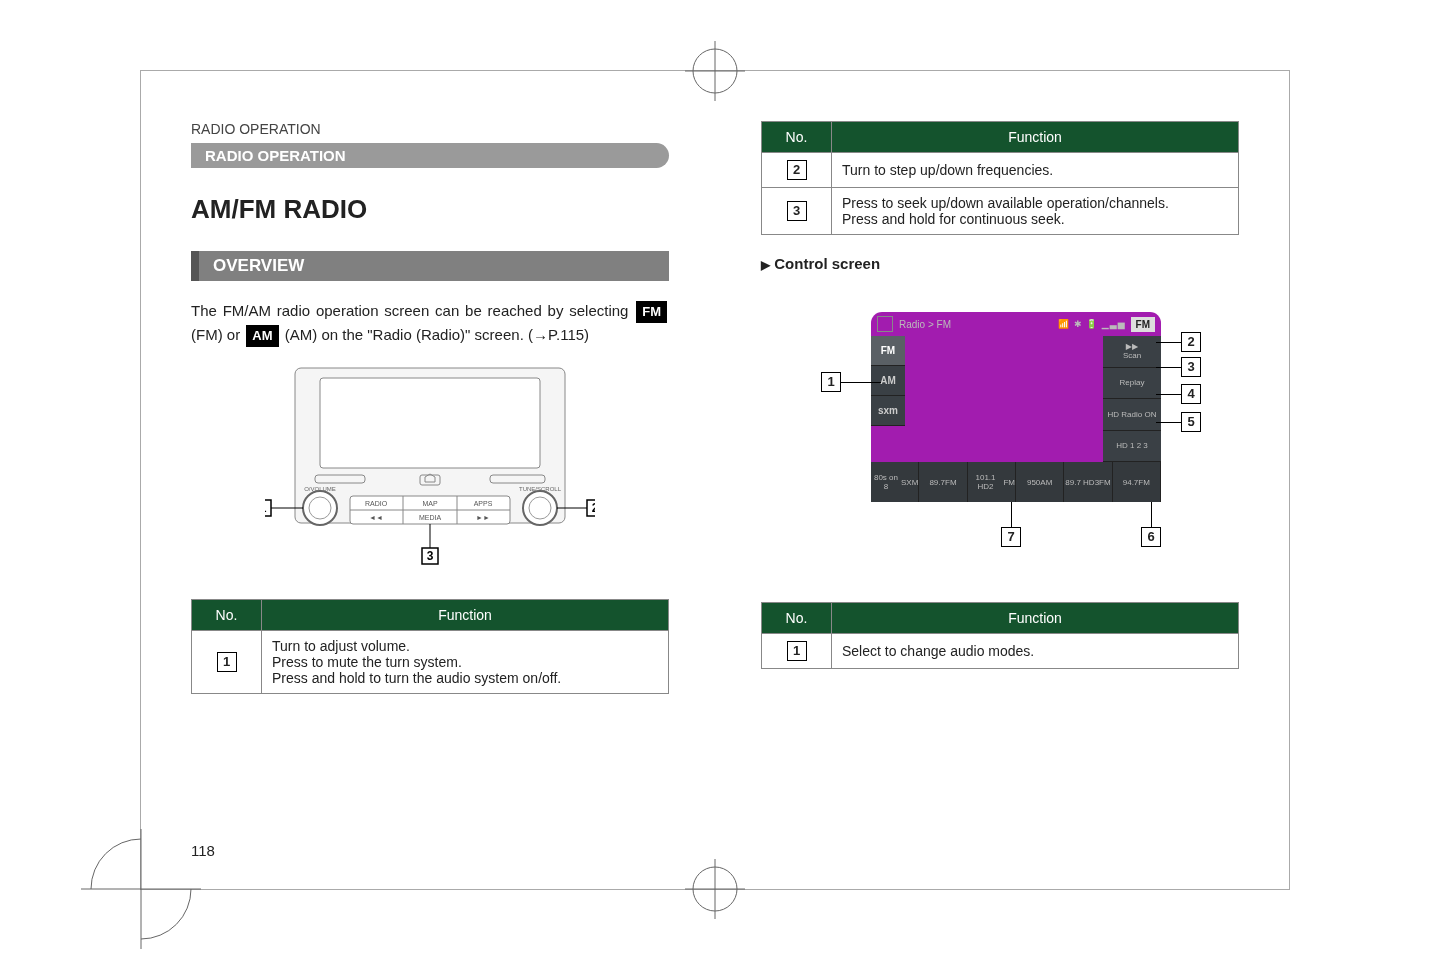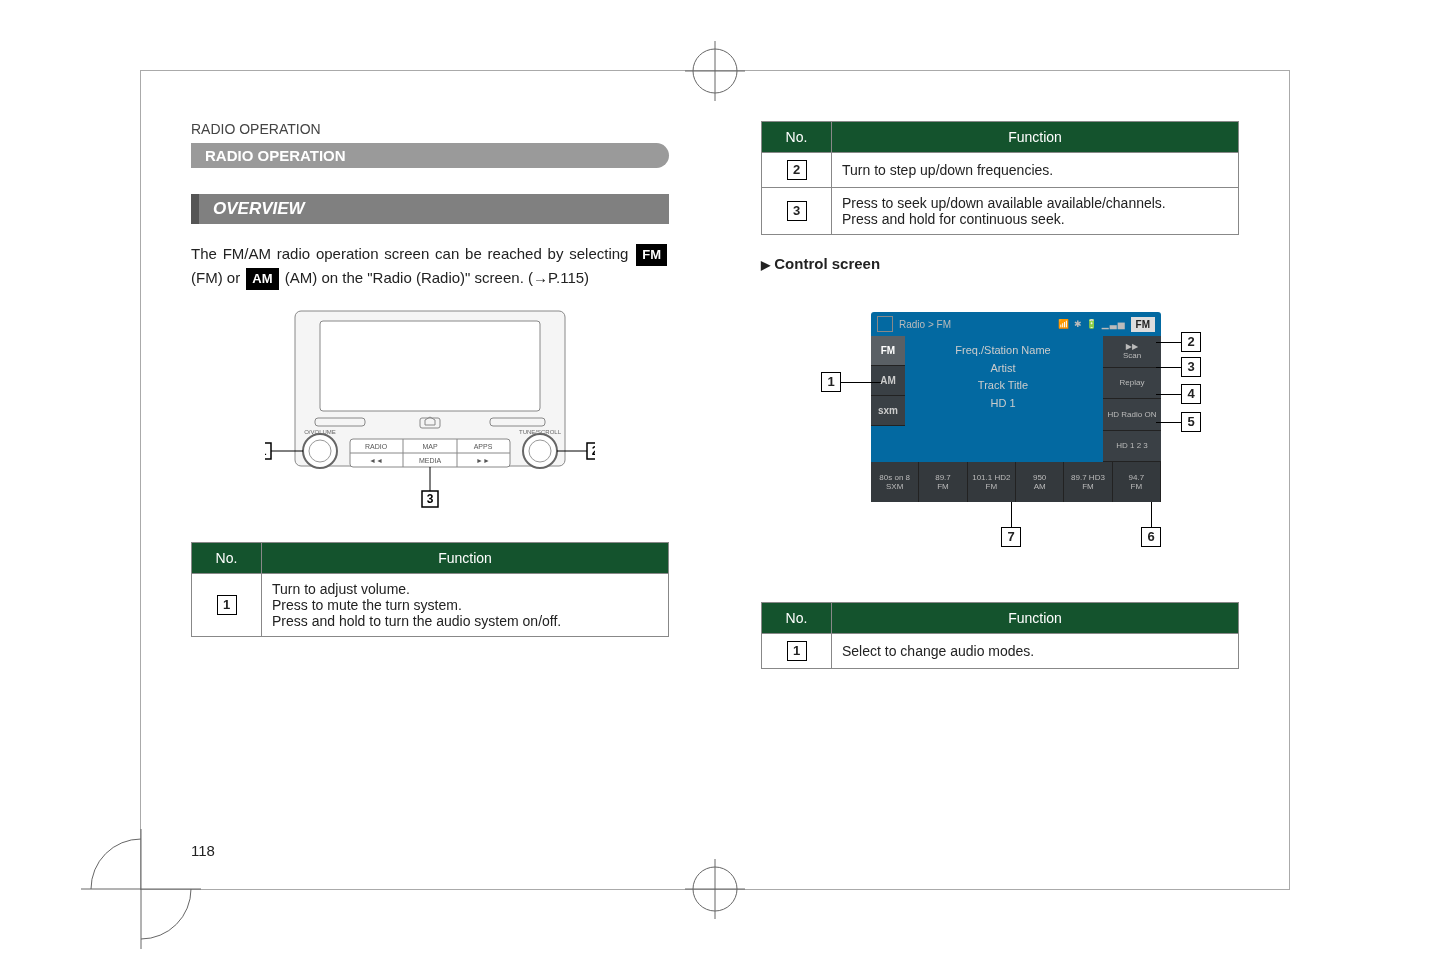--- a/index.html
+++ b/index.html
@@ -61,21 +61,20 @@
     margin-bottom: 26px;
   }
   .overview-bar {
     background: #808080;
     color: #fff;
     font-weight: bold;
     font-size: 17px;
     padding: 5px 14px;
     margin-bottom: 18px;
     border-left: 8px solid #555;
-    font-style: italic;
   }
   p.body {
     font-size: 15px;
     line-height: 1.55;
     text-align: justify;
     margin-bottom: 16px;
   }
   .inline-btn {
     display: inline-block;
     background: #000;
@@ -129,22 +128,22 @@
   .screen-figure {
     text-align: center;
     margin: 30px 0 40px 0;
     position: relative;
     height: 260px;
   }
   .screen-box {
     position: absolute;
     left: 110px; top: 10px;
     width: 290px; height: 190px;
-    background: #0369a1;
-    border-radius: 3px;
+    background: #a21caf;
+    border-radius: 11px;
   }
   .screen-top {
     display: flex;
     align-items: center;
     height: 24px;
     padding: 0 6px;
     color: #bbb;
     font-size: 10px;
   }
   .home-ico { width: 16px; height: 16px; border: 1px solid #888; margin-right: 6px; }
@@ -177,21 +176,21 @@
     border-bottom: 1px solid #222;
     display: flex; flex-direction: column; align-items: center; justify-content: center;
   }
   .preset-row {
     position: absolute; left: 0; right: 0; bottom: 0; height: 40px;
     display: flex;
   }
   .preset {
     flex: 1; background: #34393d; border-right: 1px solid #222;
     color: #bbb; font-size: 8px;
-    display: flex; flex-direction: column; align-items: center; justify-content: center;
+    display: flex; align-items: center; justify-content: center;
   }
   .callout {
     position: absolute;
     font-size: 13px; font-weight: bold;
     border: 1.5px solid #000;
     width: 20px; height: 20px; line-height: 18px; text-align: center;
     background: #fff;
   }
   .lead-line {
     position: absolute; background: #000;
@@ -223,20 +222,21 @@
     <line x1="60" y1="0" x2="60" y2="120" stroke="#666"></line>
     <line x1="0" y1="60" x2="120" y2="60" stroke="#666"></line>
   </svg>
 
   <div class="content">
 
     <div class="col">
       <div class="section-header">RADIO OPERATION</div>
       <div class="radio-op-bar">RADIO OPERATION</div>
 
+      <h1 class="main-title">AM/FM RADIO</h1>
 
       <div class="overview-bar">OVERVIEW</div>
 
       <p class="body">
         <span>The FM/AM radio operation screen can be reached by selecting </span>
         <span class="inline-btn">FM</span>
         <span> (FM) or </span>
         <span class="inline-btn">AM</span>
         <span> (AM) on the "Radio (Radio)" screen. (→P.115)</span>
       </p>
@@ -310,21 +310,21 @@
           <th class="no">No.</th>
           <th>Function</th>
         </tr>
         <tr>
           <td class="no"><span class="boxed-num">2</span></td>
           <td>Turn to step up/down frequencies.</td>
         </tr>
         <tr>
           <td class="no"><span class="boxed-num">3</span></td>
           <td>
-            <div>Press to seek up/down available available/channels.</div>
+            <div>Press to seek up/down available operation/channels.</div>
             <div>Press and hold for continuous seek.</div>
           </td>
         </tr>
       </tbody>
         </table>
 
       <div class="sub-head">Control screen</div>
 
       <div class="screen-figure">
         <div class="screen-box">
@@ -332,26 +332,20 @@
             <span class="home-ico"></span>
             <span>Radio  &gt;  FM</span>
             <span class="status-icons">📶 ✱ 🔋 ▁▃▅</span>
             <span class="fm-tag">FM</span>
           </div>
           <div class="side-tabs">
             <div class="side-tab active">FM</div>
             <div class="side-tab">AM</div>
             <div class="side-tab">sxm</div>
           </div>
-          <div class="screen-main">
-            <div>Freq./Station Name</div>
-            <div>Artist</div>
-            <div>Track Title</div>
-            <div>HD 1</div>
-          </div>
           <div class="scan-col">
             <div class="scan-btn">
                 <span>▶▶</span>
                 <span>Scan</span>
               </div>
             <div class="scan-btn">Replay</div>
             <div class="scan-btn">HD Radio ON</div>
             <div class="scan-btn">HD 1 2 3</div>
           </div>
           <div class="preset-row">

